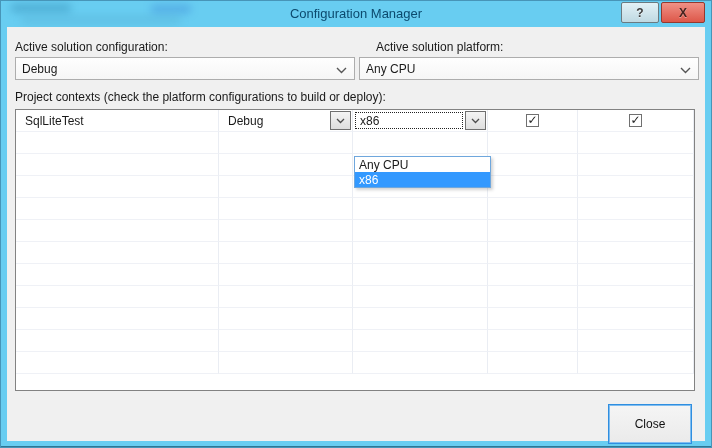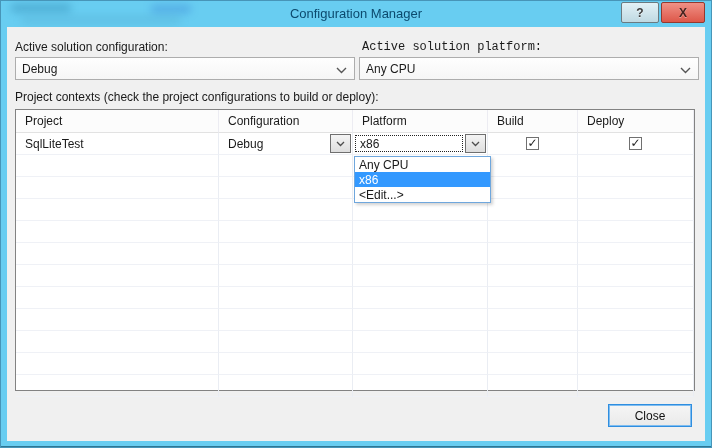--- a/index.html
+++ b/index.html
@@ -35,21 +35,21 @@
     background:linear-gradient(#f09186,#dd5749);
     border-color:#93392f; color:#46231f;
     text-shadow:0 1px 0 rgba(255,255,255,.35);
   }
 
   
   .client { position:absolute; inset:26px 6px 6px 6px; background:#f0f0f0; font-size:12px; color:#1a1a1a; }
 
   .field-label { position:absolute; top:13px; }
   .lbl-config { left:8px; }
-  .lbl-platform { left:355px;font-family:Liberation Mono, monospace; }
+  .lbl-platform { left:369px; }
 
   .combo {
     position:absolute; top:30px; height:23px;
     background:linear-gradient(#fefefe,#f6f6f6);
     border:1px solid #adadad;
     display:flex; align-items:center;
     padding:0 22px 0 6px;
   }
   .combo-config { left:8px; width:340px; }
   .combo-platform { left:352px; right:6px; }
@@ -98,21 +98,21 @@
     position:absolute; left:338px; top:46px; width:137px;
     background:#fff; border:1px solid #6fa7dd;
     box-shadow:2px 2px 3px rgba(0,0,0,.18);
     z-index:5;
   }
   .dropdown-list .opt { height:15px; display:flex; align-items:center; padding-left:4px; font-size:12px; }
   .dropdown-list .opt.selected { background:#3399ff; color:#fff; }
 
   
   .btn-close-dlg {
-    position:absolute; left:601px; top:377px; width:84px; height:23px;
+    position:absolute; left:601px; top:377px; width:84px; height:40px;
     background:linear-gradient(#f5f5f5,#eaeaea);
     border:1px solid #2f8ee0; box-shadow:inset 0 0 0 1px #7fbdf0;
     display:flex; align-items:center; justify-content:center;
     font-size:12px; color:#111; cursor:default;
   }
 
   .chev svg { display:block; }
 </style>
 </head>
 <body>
@@ -143,31 +143,24 @@
     <div class="field-label lbl-platform">Active solution platform:</div>
     <div class="combo combo-platform">
       <span>Any CPU</span>
       <span class="chev">
         <svg width="11" height="7" viewBox="0 0 11 7">
             <polyline points="1,1 5.5,5.5 10,1" fill="none" stroke="#565656" stroke-width="1.4"></polyline>
           </svg>
       </span>
     </div>
 
-    <div class="caption">Project contexts (check the project configurations to build or deploy):</div>
+    <div class="caption">Project contexts (check the platform configurations to build or deploy):</div>
 
     <div class="table">
 
-      <div class="t-row t-head">
-        <div class="t-cell">Project</div>
-        <div class="t-cell">Configuration</div>
-        <div class="t-cell">Platform</div>
-        <div class="t-cell">Build</div>
-        <div class="t-cell">Deploy</div>
-      </div>
 
       <div class="t-row">
         <div class="t-cell">SqlLiteTest</div>
         <div class="t-cell combo-cell">
           <span class="cell-text">Debug</span>
           <span class="cell-drop-btn">
             <span class="chev">
               <svg width="9" height="6" viewBox="0 0 9 6">
                   <polyline points="1,1 4.5,4.5 8,1" fill="none" stroke="#4d4d4d" stroke-width="1.3"></polyline>
                 </svg>
@@ -274,21 +267,20 @@
             <div class="t-cell"></div>
             <div class="t-cell"></div>
             <div class="t-cell"></div>
             <div class="t-cell"></div>
           </div>
         </div>
 
       <div class="dropdown-list">
         <div class="opt">Any CPU</div>
         <div class="opt selected">x86</div>
-        <div class="opt">&lt;Edit...&gt;</div>
       </div>
 
     </div>
 
     <div class="btn-close-dlg">Close</div>
 
   </div>
 </div>
 
 </body></html>

